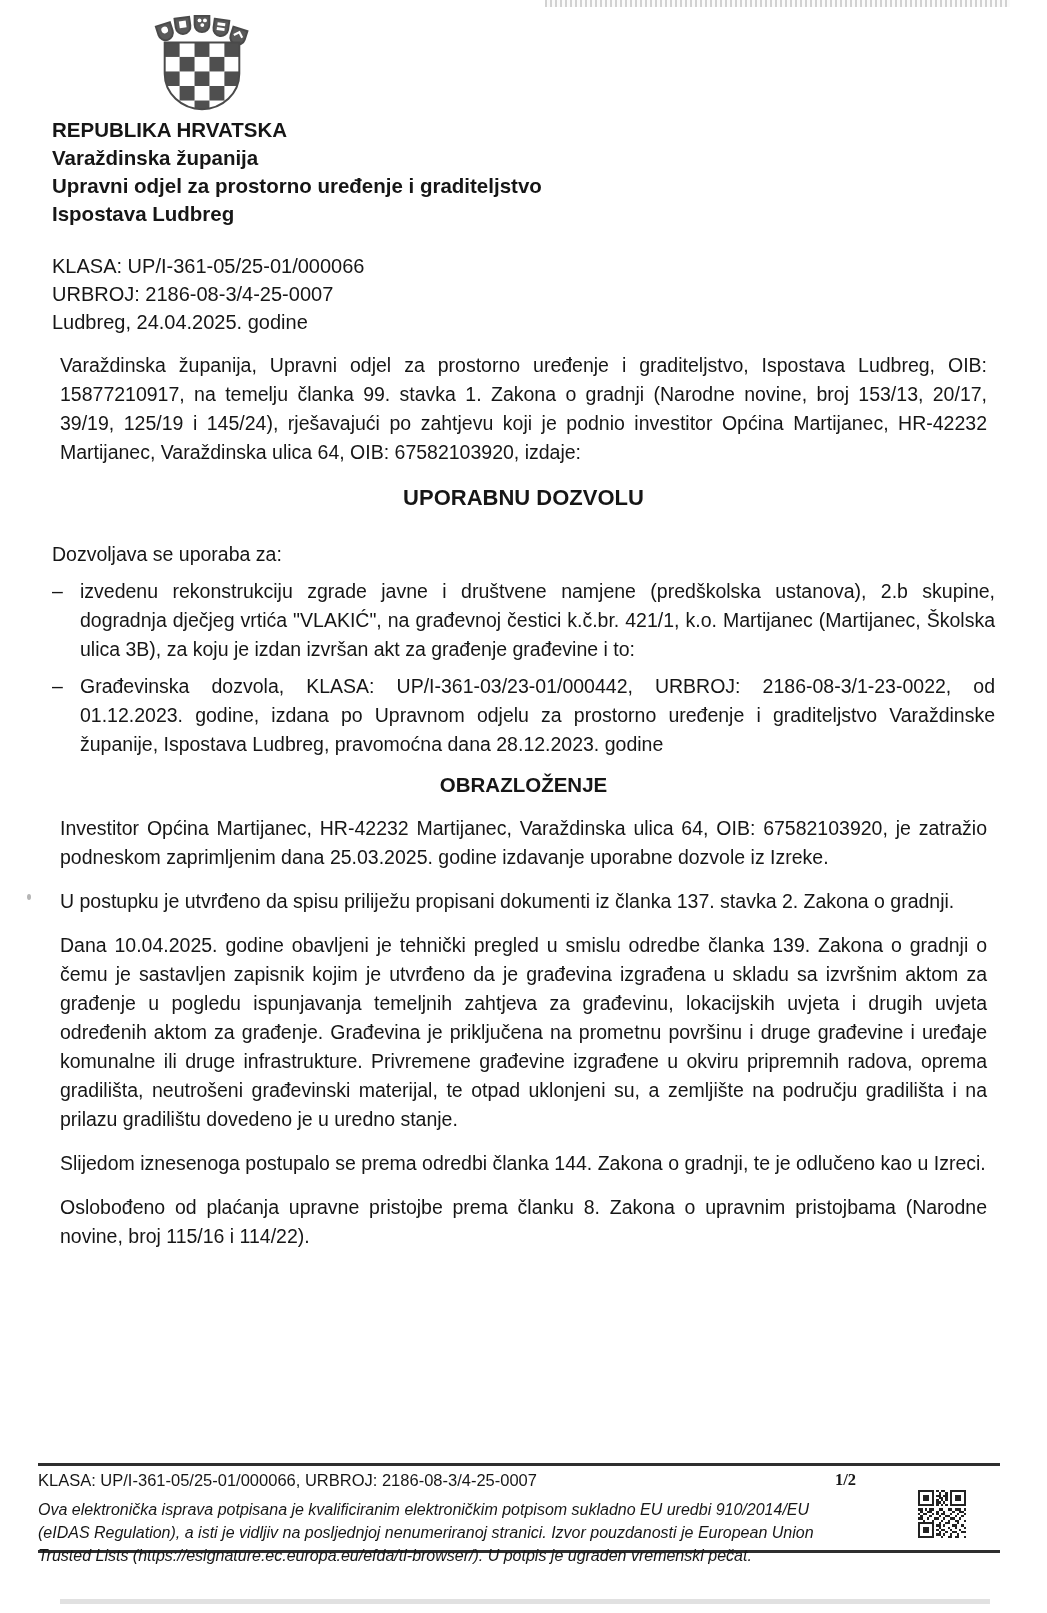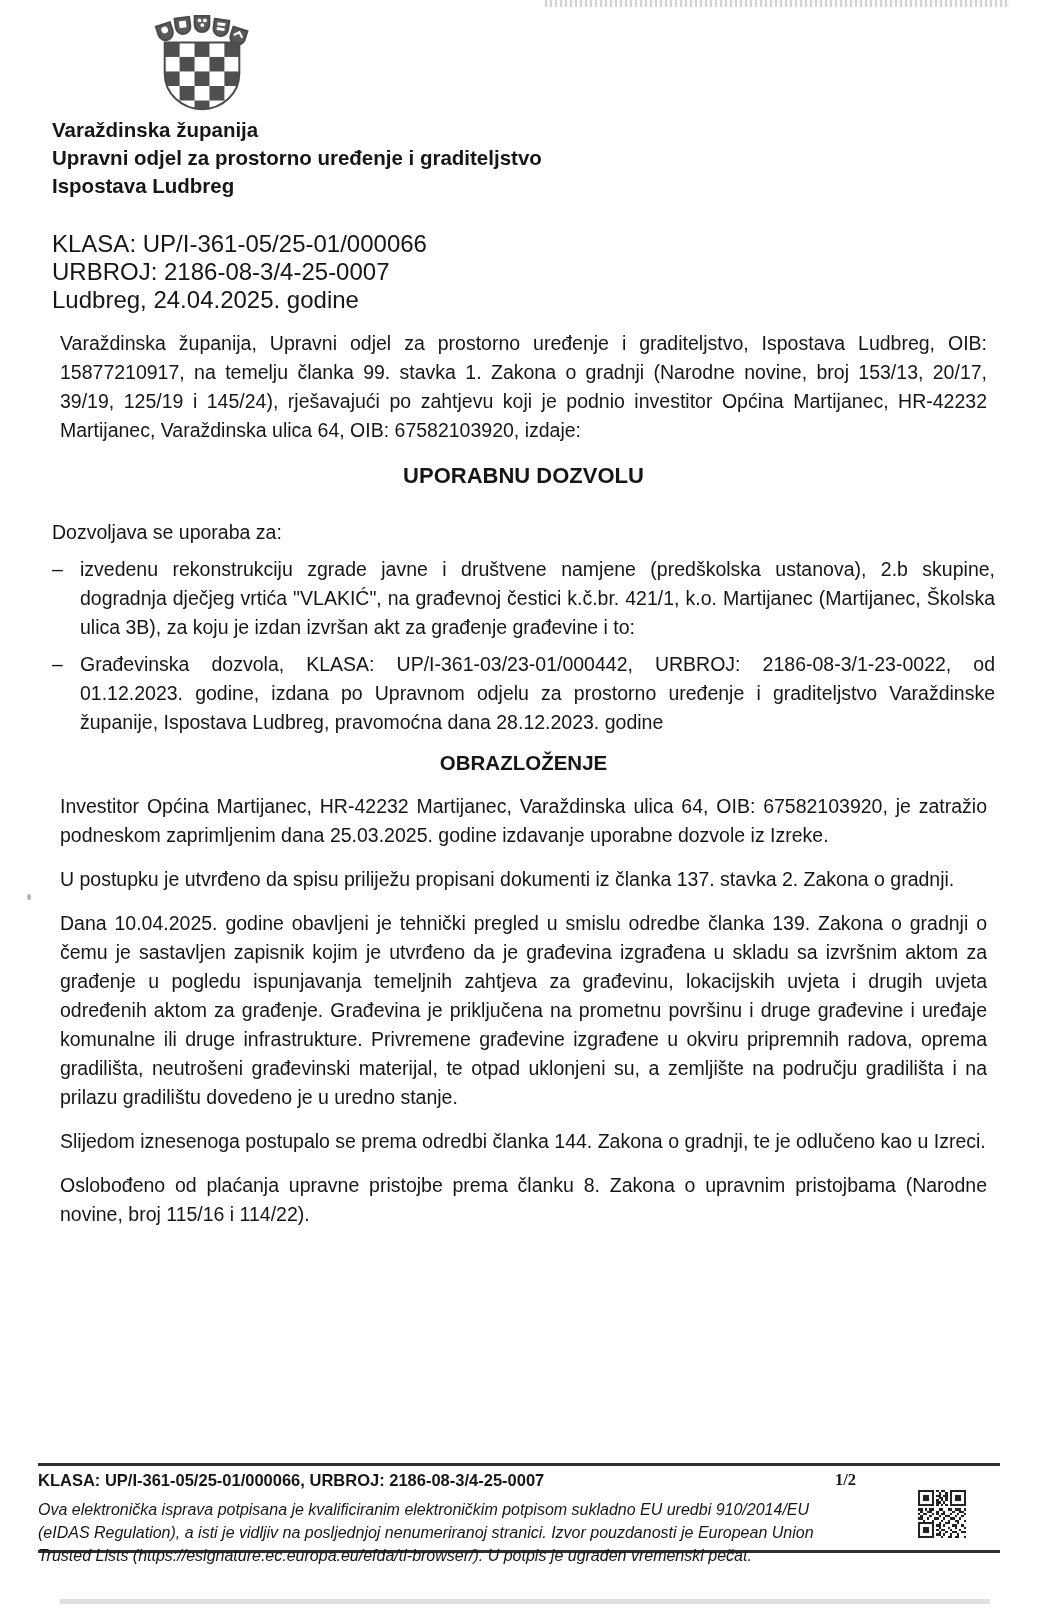--- a/index.html
+++ b/index.html
@@ -21,21 +21,21 @@
     position:absolute;top:1599px;left:60px;width:930px;height:5px;
     background:#c9c9c9;opacity:.55;
   }
   .artifact-dot{
     position:absolute;top:894px;left:27px;width:4px;height:6px;
     background:#b5b5b5;border-radius:50%;
   }
   .crest{position:absolute;top:12px;left:148px;width:108px;height:104px;}
   .content{position:absolute;top:116px;left:52px;width:943px;}
   .hdr-line{font-weight:bold;font-size:20.5px;line-height:28px;}
-  .case-block{margin-top:30px;font-size:24px;line-height:28px;}
+  .case-block{margin-top:24px;font-size:20px;line-height:28px;}
   p.body{
     margin:8px;margin-top:15px;
     font-size:19.5px;line-height:29px;
     text-align:justify;
   }
   .doc-title{
     margin-top:17px;
     text-align:center;font-weight:bold;font-size:22px;line-height:28px;
   }
   .lead{margin-top:28px;font-size:19.5px;line-height:29px;}
@@ -48,21 +48,21 @@
   .section-title{
     margin-top:12px;
     text-align:center;font-weight:bold;font-size:20.5px;line-height:28px;
   }
   
   .footer{
     position:absolute;top:1463px;left:38px;width:962px;height:90px;
     border-top:3px solid #2e2e2e;border-bottom:3px solid #2e2e2e;
     padding-top:3px;box-sizing:border-box;
   }
-  .footer-klasa{font-weight:bold;font-size:16.5px;line-height:22px;}
+  .footer-klasa{font-weight:normal;font-size:16.5px;line-height:22px;}
   .footer-note{
     font-style:italic;font-size:16px;line-height:23px;
     width:800px;margin-top:7px;
   }
   .footer-page{position:absolute;top:4px;left:797px;font-weight:bold;font-size:16.5px;font-family:Liberation Serif, serif;}
   .footer-qr{position:absolute;top:24px;left:880px;width:48px;height:48px;}
 </style>
 </head>
 <body>
 
@@ -122,20 +122,21 @@
           <rect x="17" y="89.2" width="15.2" height="14.8"></rect>
             <rect x="47.4" y="89.2" width="15.2" height="14.8"></rect>
             <rect x="77.8" y="89.2" width="15.2" height="14.8"></rect>
         </g>
       </g>
       <path d="M17,30 h76 v32 a38,36 0 0 1 -38,36 a38,36 0 0 1 -38,-36 z" fill="none" stroke="#4a4a4a" stroke-width="2"></path>
     </svg>
   </div>
 
   <div class="content">
+    <div class="hdr-line">REPUBLIKA HRVATSKA</div>
     <div class="hdr-line">Varaždinska županija</div>
     <div class="hdr-line">Upravni odjel za prostorno uređenje i graditeljstvo</div>
     <div class="hdr-line">Ispostava Ludbreg</div>
 
     <div class="case-block">
       <div>KLASA: UP/I-361-05/25-01/000066</div>
       <div>URBROJ: 2186-08-3/4-25-0007</div>
       <div>Ludbreg, 24.04.2025. godine</div>
     </div>
 

